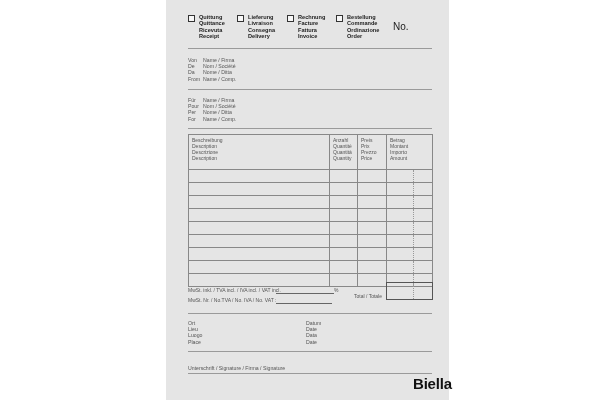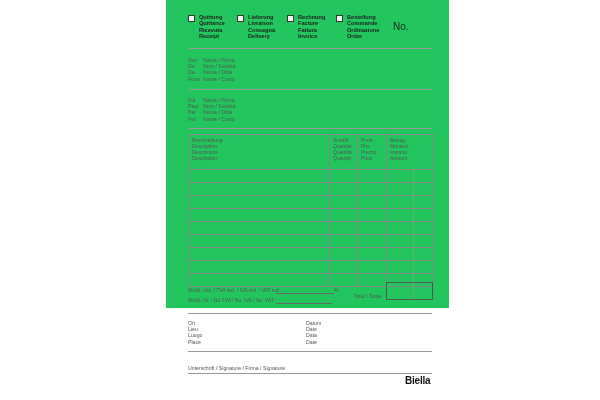--- a/index.html
+++ b/index.html
@@ -3,22 +3,22 @@
 <meta charset="utf-8">
 <style>
   html, body { margin: 0; padding: 0; }
   body {
     width: 600px; height: 400px; overflow: hidden;
     background: #ffffff;
     font-family: "Liberation Sans", sans-serif;
     position: relative;
   }
   .page {
-    position: absolute; left: 166px; top: 0; width: 283px; height: 308px;
-    background: #22c55e;
+    position: absolute; left: 166px; top: 0; width: 283px; height: 400px;
+    background: #e5e5e5;
   }
   .hdr-group { position: absolute; top: 14px; display: flex; }
   .chk {
     width: 5px; height: 5px; border: 0.8px solid #333; margin-top: 1px; margin-right: 4px;
     background: #f7f7f7;
   }
   .hdr-lines { font-size: 5.6px; font-weight: bold; line-height: 6.4px; color: #222; }
   .no-label { position: absolute; left: 227px; top: 21px; font-size: 10px; color: #222; }
   .rule { position: absolute; height: 1px; background: #9a9a9a; left: 22px; width: 244px; }
   .block-lines { position: absolute; font-size: 5.2px; line-height: 6.2px; color: #555; }
@@ -46,21 +46,21 @@
   .total-label { position: absolute; left: 188px; top: 293px; font-size: 5px; color: #555; }
   .total-box {
     position: absolute; left: 220px; top: 282px; width: 45px; height: 16px;
     border: 1px solid #555;
   }
   .total-box::after {
     content: ""; position: absolute; left: 26px; top: 0; bottom: 0;
     border-left: 0.8px dotted #999;
   }
   .sig { position: absolute; left: 22px; top: 365px; font-size: 5.2px; color: #555; }
-  .logo { position: absolute; left: 239px; top: 375px; font-size: 10px; font-weight: bold; color: #111; letter-spacing: -0.2px; }
+  .logo { position: absolute; left: 247px; top: 375px; font-size: 15px; font-weight: bold; color: #111; letter-spacing: -0.2px; }
 </style>
 </head>
 <body>
 
 <div class="page">
 
   <div class="hdr-group" style="left:22px;">
     <div class="chk"></div>
     <div class="hdr-lines">
       <div>Quittung</div>

